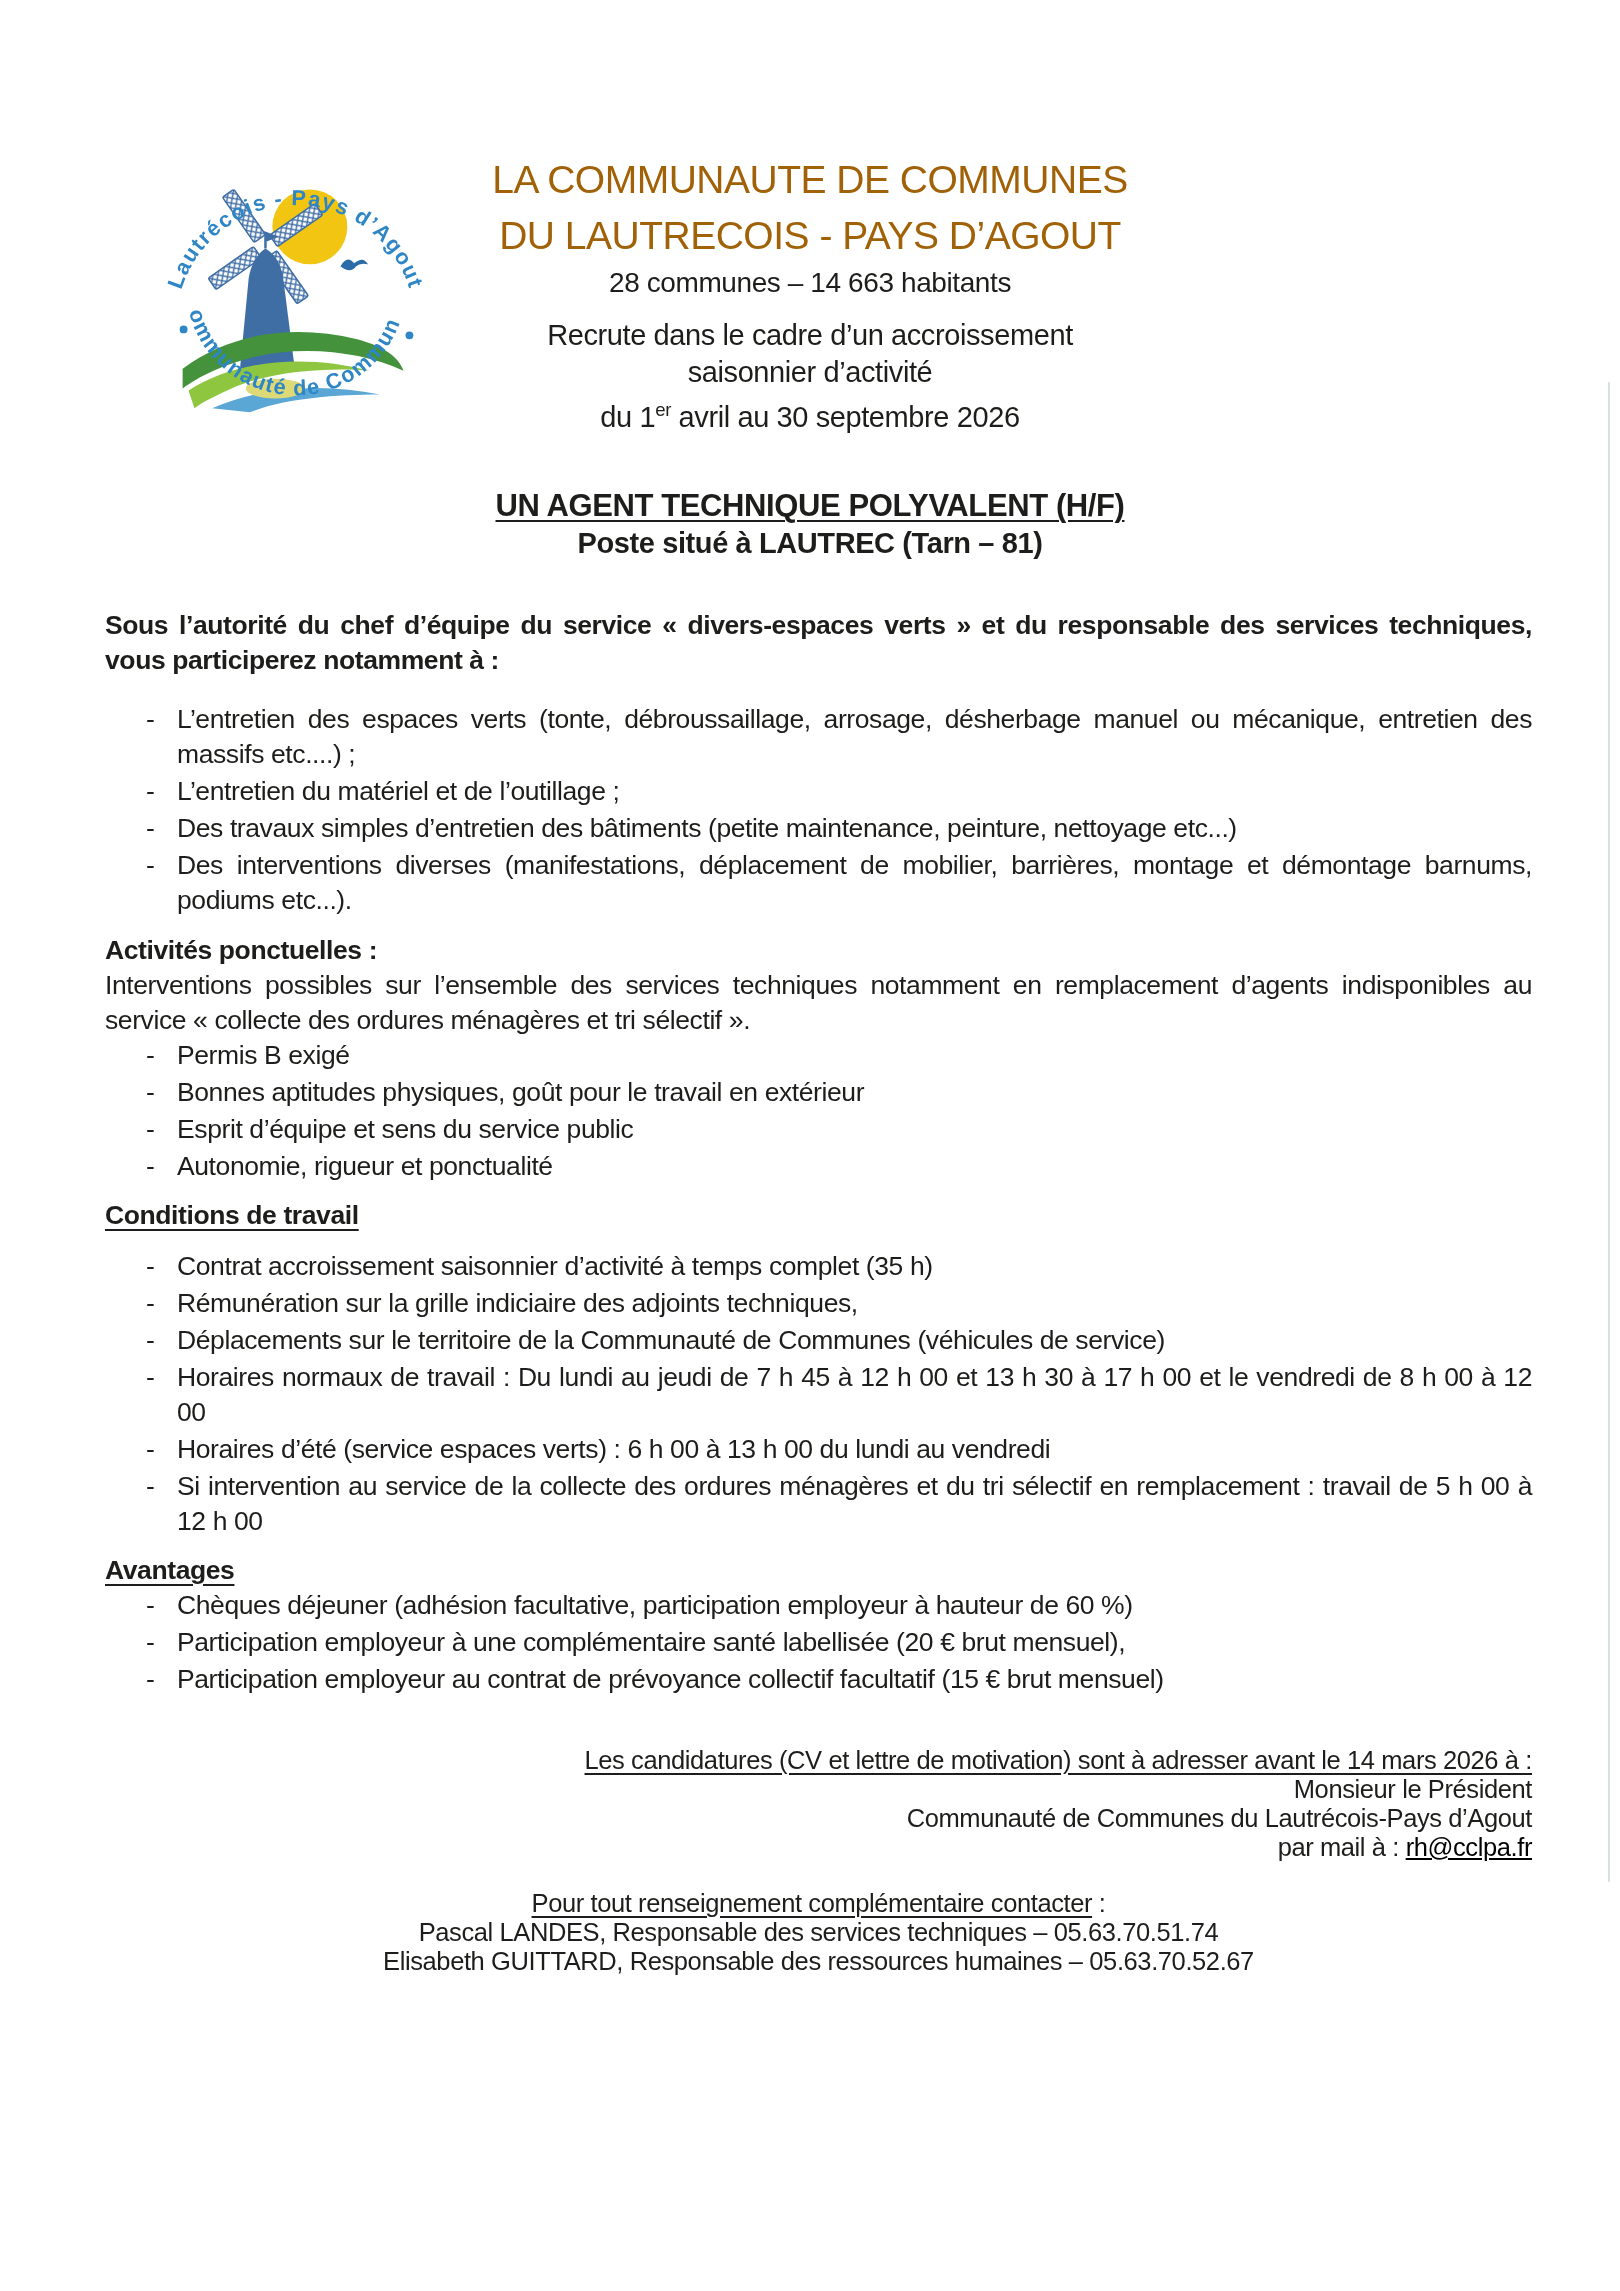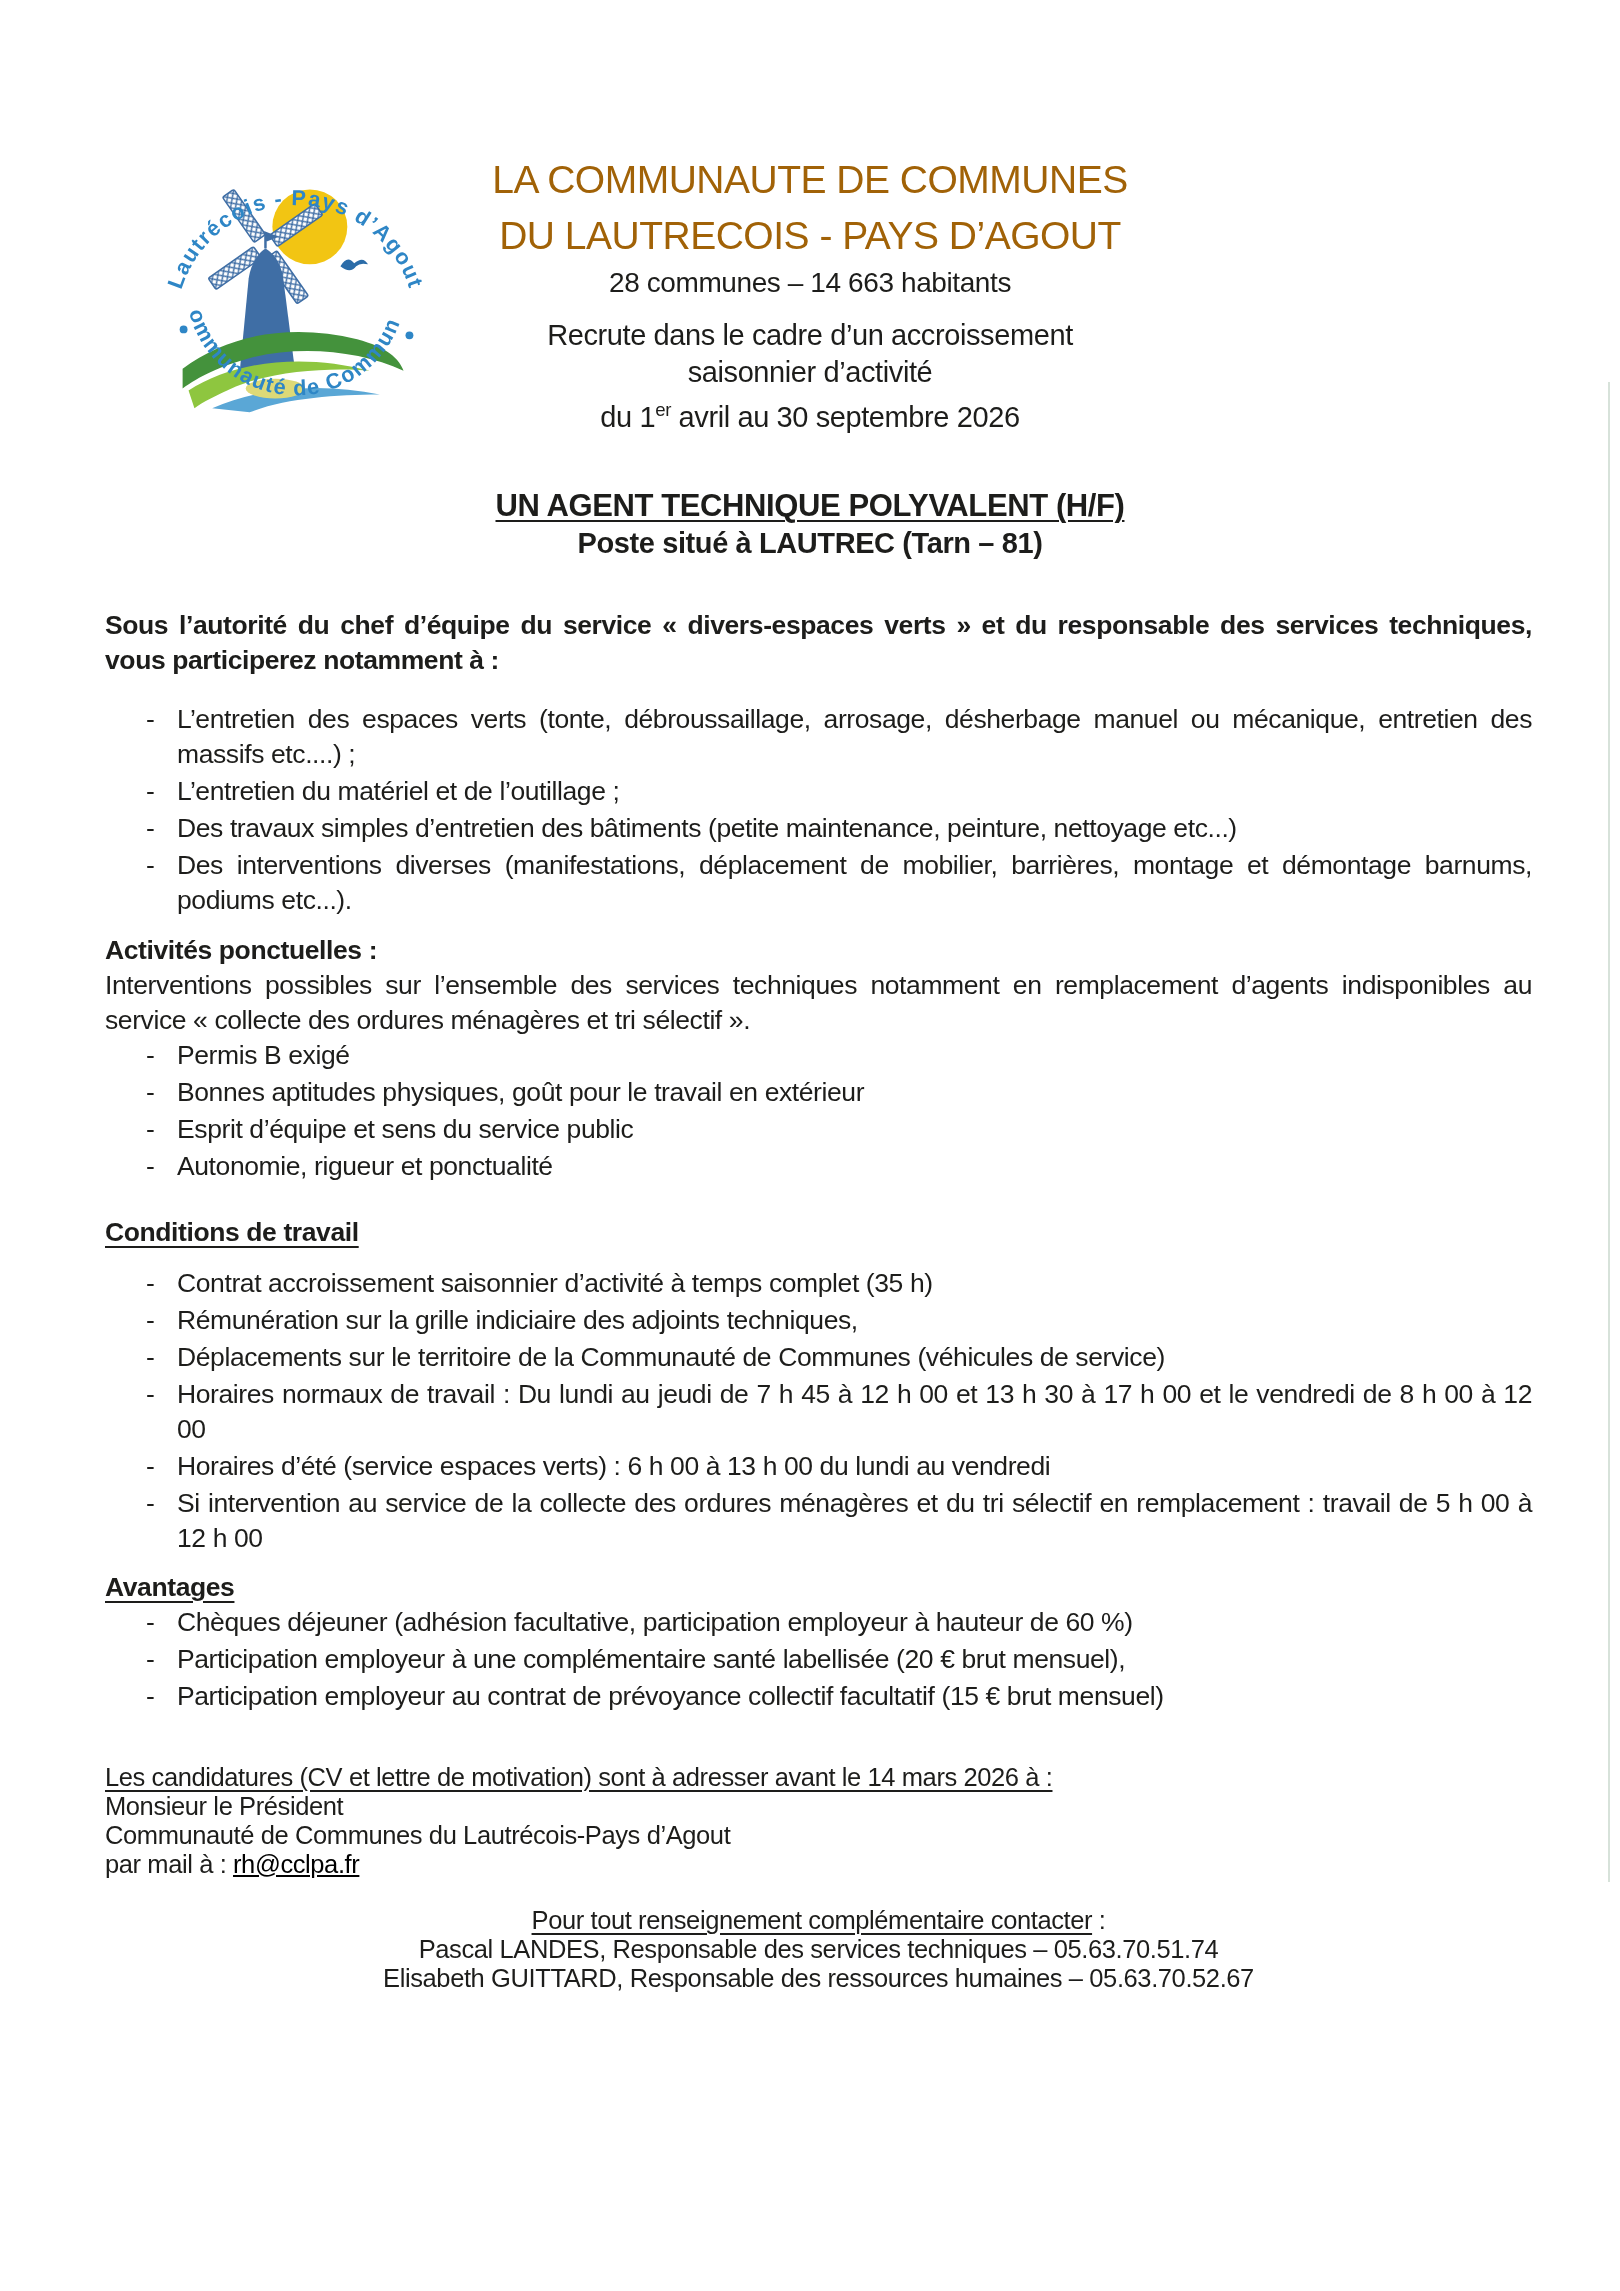--- a/index.html
+++ b/index.html
@@ -41,25 +41,25 @@
 
   ul.dash { margin: 23.5px 0 0 0; padding: 0 0 0 72px; list-style: none; }
   ul.dash li { position: relative; margin-bottom: 2px; text-align: justify; }
   ul.dash li::before { content: "-"; position: absolute; left: -31px; top: 0; }
 
   .sect-heading { font-weight: bold; font-size: 26.5px; line-height: 35px; margin: 0; }
   .sect-heading .u { text-decoration: underline; text-decoration-thickness: 2px; text-underline-offset: 4.9px; }
   .mt-act { margin-top: 15.7px; }
   .act-body { text-align: justify; }
   .mt-prof { margin-top: 25.5px; }
-  .mt-cond { margin-top: 31px; }
+  .mt-cond { margin-top: 14px; }
   .mt-avant { margin-top: 13.7px; }
 
   
-  .application-block { margin-top: 49px; text-align: left; font-size: 25.5px; line-height: 29px; }
+  .application-block { margin-top: 49px; text-align: right; font-size: 25.5px; line-height: 29px; }
   .application-block .u-line { text-decoration: underline; text-decoration-thickness: 1.5px; text-underline-offset: 3.9px; }
   .email-link { color: #000000; text-decoration: underline; cursor: pointer; }
   .contacts-block { margin-top: 27.4px; text-align: center; font-size: 25.5px; line-height: 29px; }
   .contacts-block .u-line { text-decoration: underline; text-decoration-thickness: 1.5px; text-underline-offset: 3.9px; }
 
   
   .scan-line { position: absolute; left: 1608px; top: 382px; width: 2px; height: 1500px; background: #d7e2da; }
 
   
   .logo-arc-text { font-family: "Liberation Sans", sans-serif; font-weight: bold; font-size: 22px; letter-spacing: 1.5px; fill: #2e86c6; }

